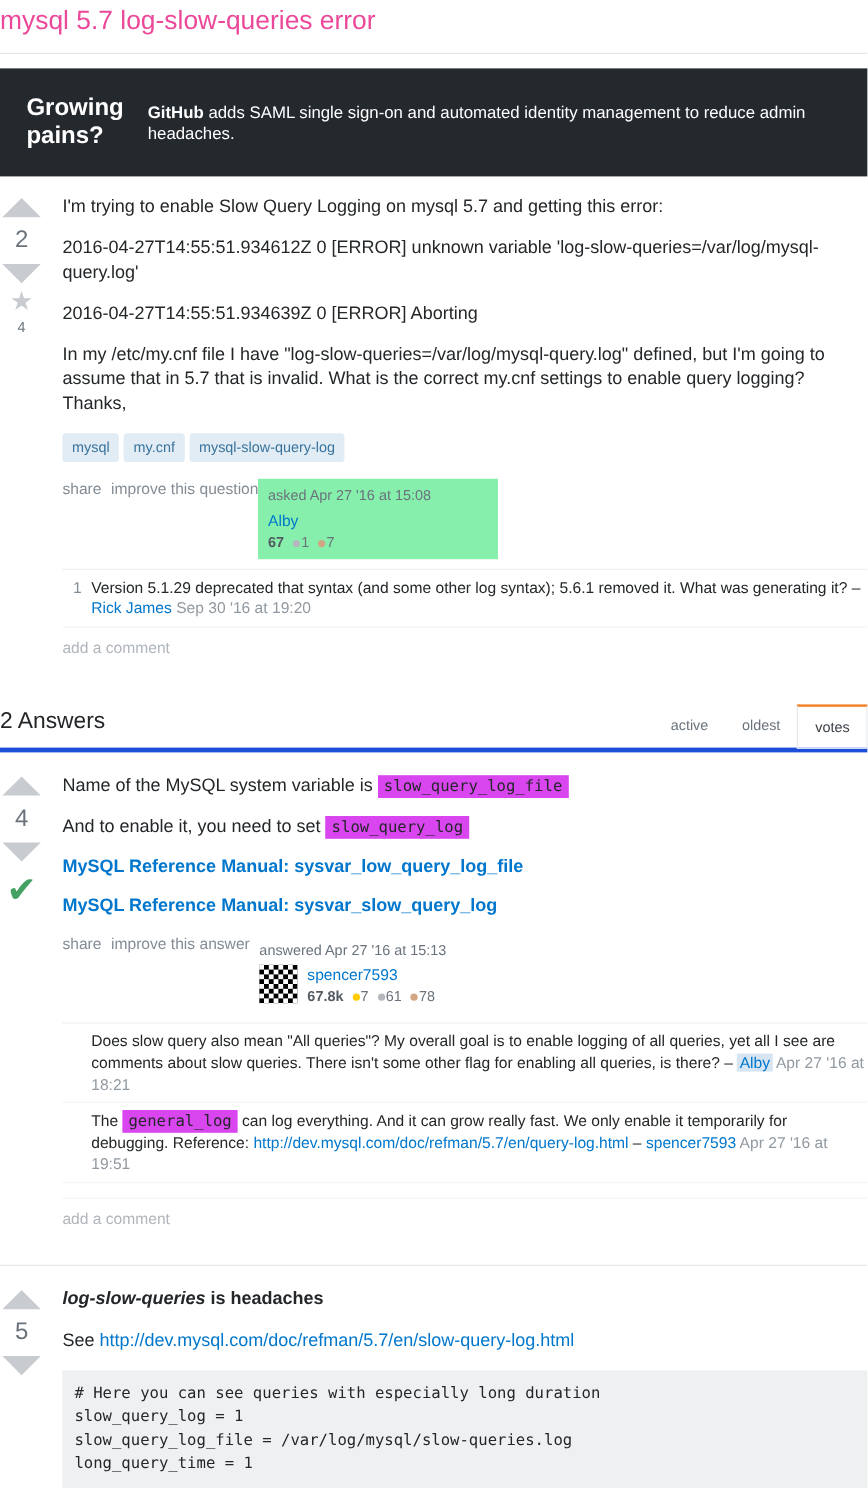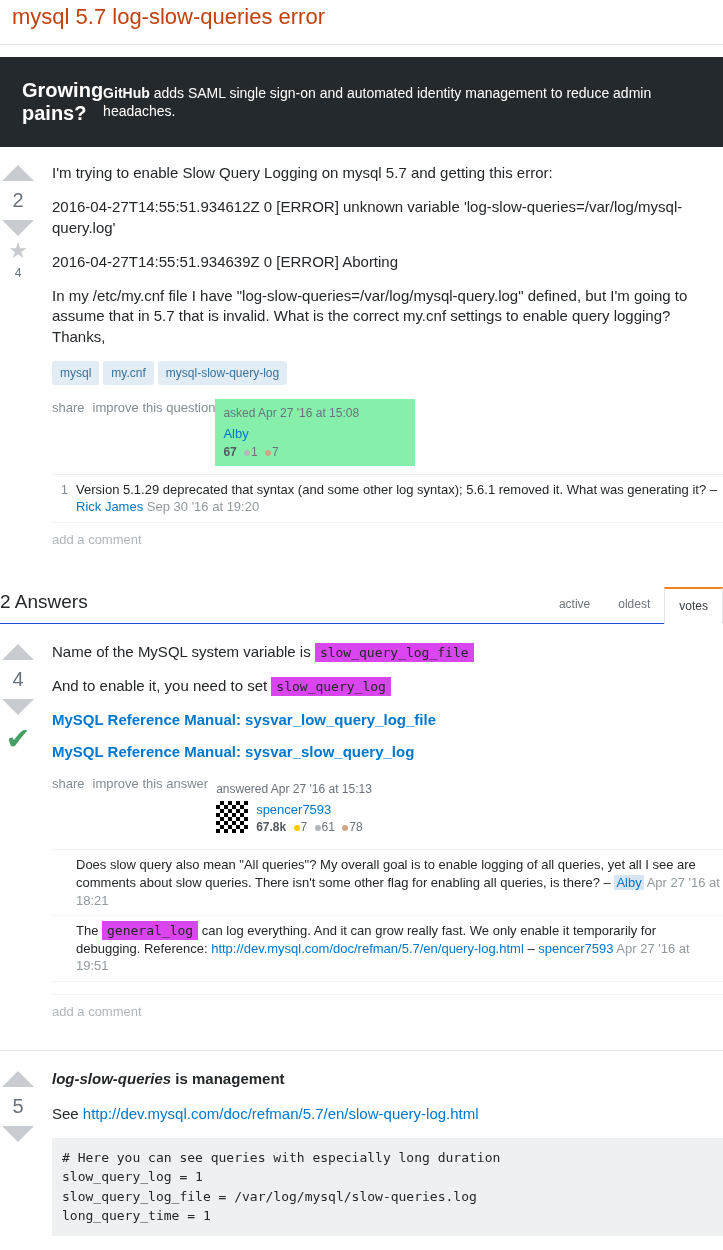--- a/index.html
+++ b/index.html
@@ -1,19 +1,19 @@
 <!DOCTYPE html>
 <html><head>
 <meta charset="utf-8">
 <style>
 *{box-sizing:border-box;margin:0;padding:0}
 body{font-family:Arial,Helvetica,sans-serif;font-size:15px;color:#242729;background:#fff;width:723px}
-.qtitle{font-size:22px;font-weight:400;padding:4px 0 14px 12px;color:#c2410c}
+.qtitle{font-size:22px;font-weight:400;padding:4px 0 14px 0;color:#ec4899}
 .hr{border-bottom:1px solid #e4e6e8;margin-bottom:12px}
-.ad{background:#24292e;color:#fff;height:90px;display:flex;align-items:center;padding:0 22px;position:relative;overflow:hidden;margin-bottom:16px}
+.ad{background:#24292e;color:#fff;height:90px;display:flex;align-items:center;padding:0 22px;gap:20px;position:relative;overflow:hidden;margin-bottom:16px}
 .ad-pains{font-size:20px;font-weight:700;line-height:1.15}
 .ad-body{font-size:14px;line-height:1.3;flex:1}
 .ad-body b{font-weight:700}
 .ad-btn{border:2px solid #fff;color:#fff;padding:10px 20px;border-radius:4px;font-size:15px;font-weight:600;background:transparent}
 .post{display:flex;gap:16px;padding-bottom:10px}
 .votes{width:36px;display:flex;flex-direction:column;align-items:center;gap:4px;padding-top:2px}
 .tri-up{width:0;height:0;border-left:16px solid transparent;border-right:16px solid transparent;border-bottom:16px solid #c8ccd0;cursor:pointer}
 .tri-dn{width:0;height:0;border-left:16px solid transparent;border-right:16px solid transparent;border-top:16px solid #c8ccd0;cursor:pointer}
 .vcount{font-size:20px;color:#6a737c;margin:4px 0}
 .star{color:#c8ccd0;font-size:22px;line-height:1;cursor:pointer}
@@ -35,21 +35,21 @@
 .urep b{color:#535a60;font-weight:700}
 .dot{display:inline-block;width:6px;height:6px;border-radius:50%;vertical-align:middle;margin:0 1px 0 4px}
 .gold{background:#ffcc01}.silver{background:#b4b8bc}.bronze{background:#d1a684}
 .comments{border-top:1px solid #eff0f1;margin-top:6px}
 .comment{display:flex;gap:8px;padding:6px 0;border-bottom:1px solid #f4f4f4;font-size:13px;color:#242729;line-height:1.35}
 .cscore{width:16px;color:#848d95;font-size:13px;text-align:right}
 .ctext{flex:1}
 .cuser{color:#07c;cursor:pointer}
 .ctime{color:#9199a1}
 .addc{font-size:13px;color:#b0b6bc;padding:8px 0;cursor:pointer}
-.answershdr{display:flex;justify-content:space-between;align-items:flex-end;border-bottom:1px solid #1d4ed8;margin:20px 0 18px 0;padding-bottom:0}
+.answershdr{display:flex;justify-content:space-between;align-items:flex-end;border-bottom:4px solid #1d4ed8;margin:20px 0 18px 0;padding-bottom:0}
 .anscount{font-size:19px;padding-bottom:10px}
 .tabs{display:flex;font-size:12px;color:#6a737c}
 .tab{padding:10px 14px;cursor:pointer}
 .tab.active{border:1px solid #e4e6e8;border-top:2px solid #f48024;border-bottom:1px solid #fff;margin-bottom:-1px;color:#3b4045}
 code{background:#d946ef;font-family:Consolas,Menlo,monospace;font-size:13px;padding:2px 5px}
 .codeblock{background:#eff0f1;font-family:Consolas,Menlo,monospace;font-size:13px;padding:10px 10px;line-height:1.5;white-space:pre;overflow-x:auto}
 a.link{color:#07c;text-decoration:none;cursor:pointer}
 .reflink{color:#07c;font-weight:700;cursor:pointer;display:block;margin-bottom:12px}
 .hl{background:#d7e5f3;padding:0 2px}
 .avsp{background:repeating-conic-gradient(#000 0 25%,#fff 0 50%) 0 0/8px 8px}
@@ -188,20 +188,20 @@
 
 <div class="hr" style="margin:12px 0 18px 0"></div>
 
 <div class="post">
   <div class="votes">
     <div class="tri-up"></div>
     <div class="vcount">5</div>
     <div class="tri-dn"></div>
   </div>
   <div class="body">
-    <p><i><b>log-slow-queries</b></i><b> is management</b></p>
+    <p><i><b>log-slow-queries</b></i><b> is headaches</b></p>
     <p><span>See </span><a class="link">http://dev.mysql.com/doc/refman/5.7/en/slow-query-log.html</a></p>
     <div class="codeblock"># Here you can see queries with especially long duration
 slow_query_log = 1
 slow_query_log_file = /var/log/mysql/slow-queries.log
 long_query_time = 1</div>
   </div>
 </div>
 
 </body></html>

